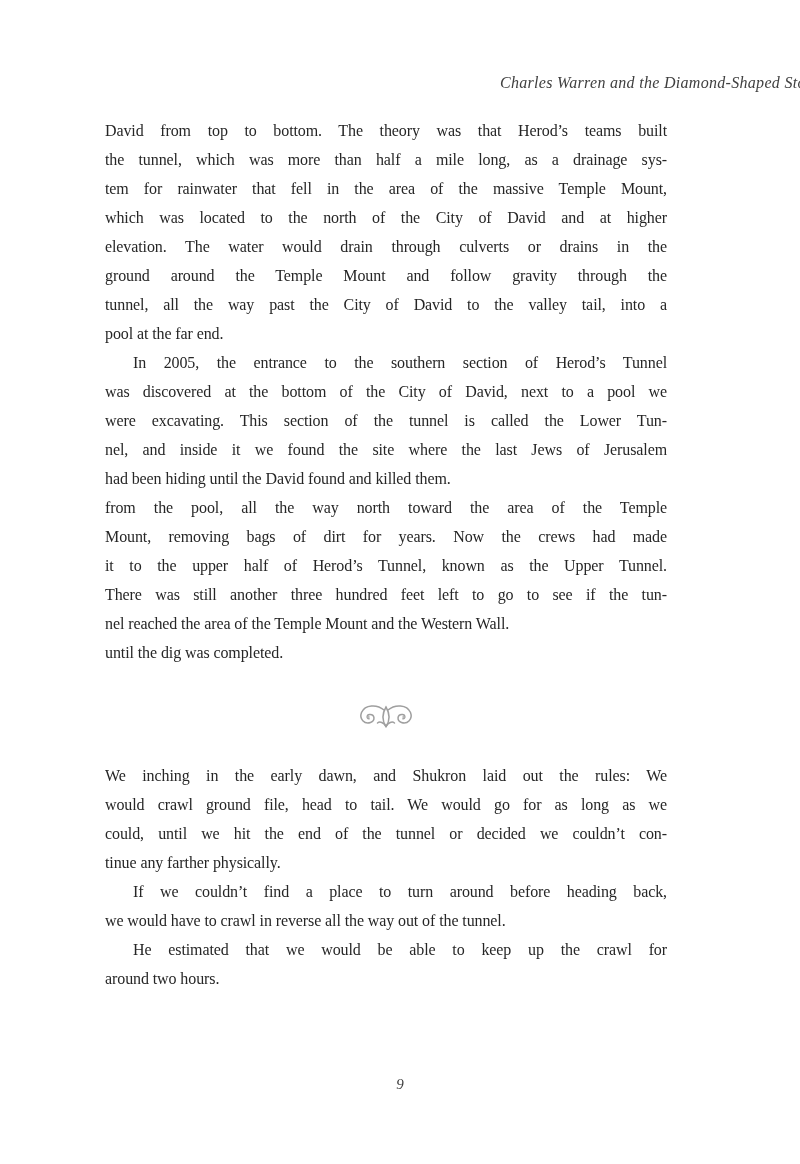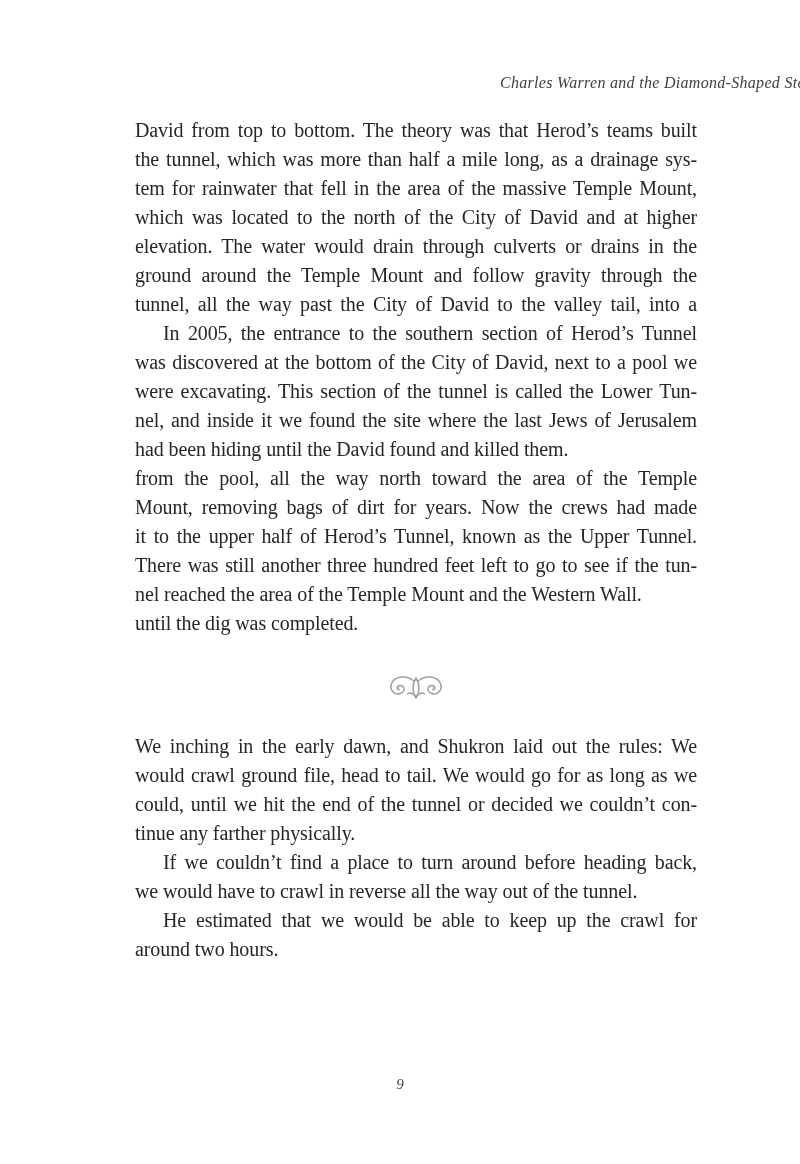--- a/index.html
+++ b/index.html
@@ -23,23 +23,23 @@
     font-style: italic;
     font-size: 16px;
     letter-spacing: 0.3px;
     color: #404040;
     margin-left: 28px;
   }
 
   .page-body {
     position: absolute;
     top: 116px;
-    left: 135px;
+    left: 105px;
     width: 562px;
-    font-size: 20px;
+    font-size: 16px;
     line-height: 29px;
     letter-spacing: -0.1px;
   }
 
   .paragraph { margin: 0; }
 
   .line {
     height: 29px;
     text-align: justify;
     text-align-last: justify;
@@ -79,20 +79,21 @@
 
     <div class="section">
         <div class="paragraph">
           <div class="line">David from top to bottom. The theory was that Herod’s teams built</div>
           <div class="line">the tunnel, which was more than half a mile long, as a drainage sys-</div>
           <div class="line">tem for rainwater that fell in the area of the massive Temple Mount,</div>
           <div class="line">which was located to the north of the City of David and at higher</div>
           <div class="line">elevation. The water would drain through culverts or drains in the</div>
           <div class="line">ground around the Temple Mount and follow gravity through the</div>
           <div class="line">tunnel, all the way past the City of David to the valley tail, into a</div>
+          <div class="line last">pool at the far end.</div>
         </div>
         <div class="paragraph">
           <div class="line indent">In 2005, the entrance to the southern section of Herod’s Tunnel</div>
           <div class="line">was discovered at the bottom of the City of David, next to a pool we</div>
           <div class="line">were excavating. This section of the tunnel is called the Lower Tun-</div>
           <div class="line">nel, and inside it we found the site where the last Jews of Jerusalem</div>
           <div class="line last">had been hiding until the David found and killed them.</div>
         </div>
         <div class="paragraph">
           <div class="line">from the pool, all the way north toward the area of the Temple</div>

